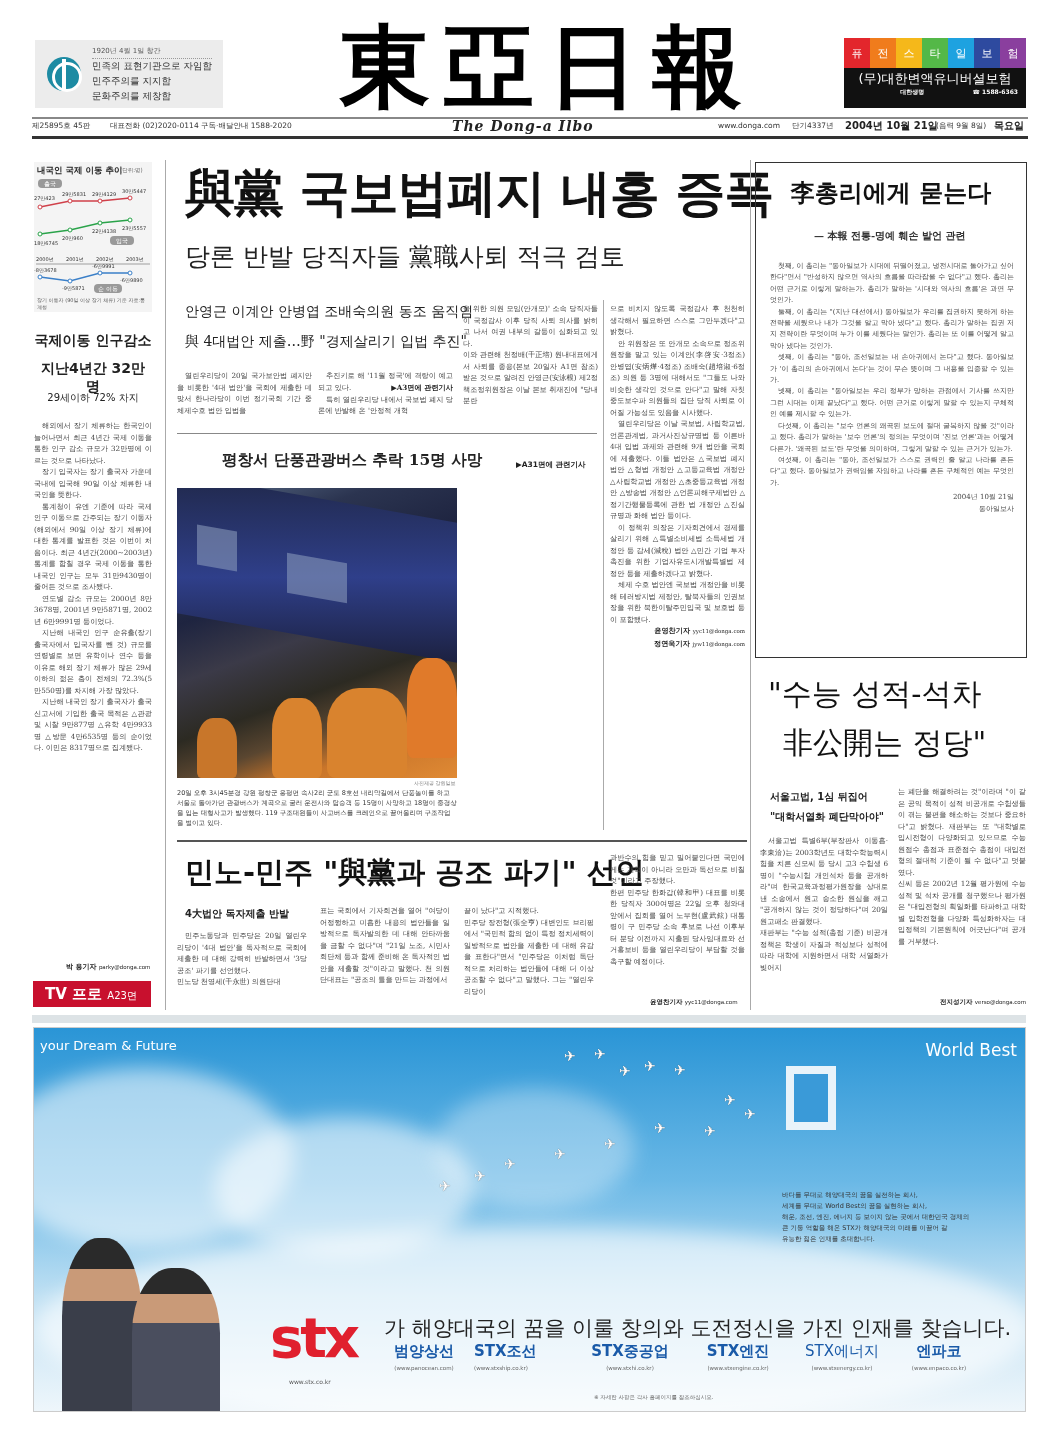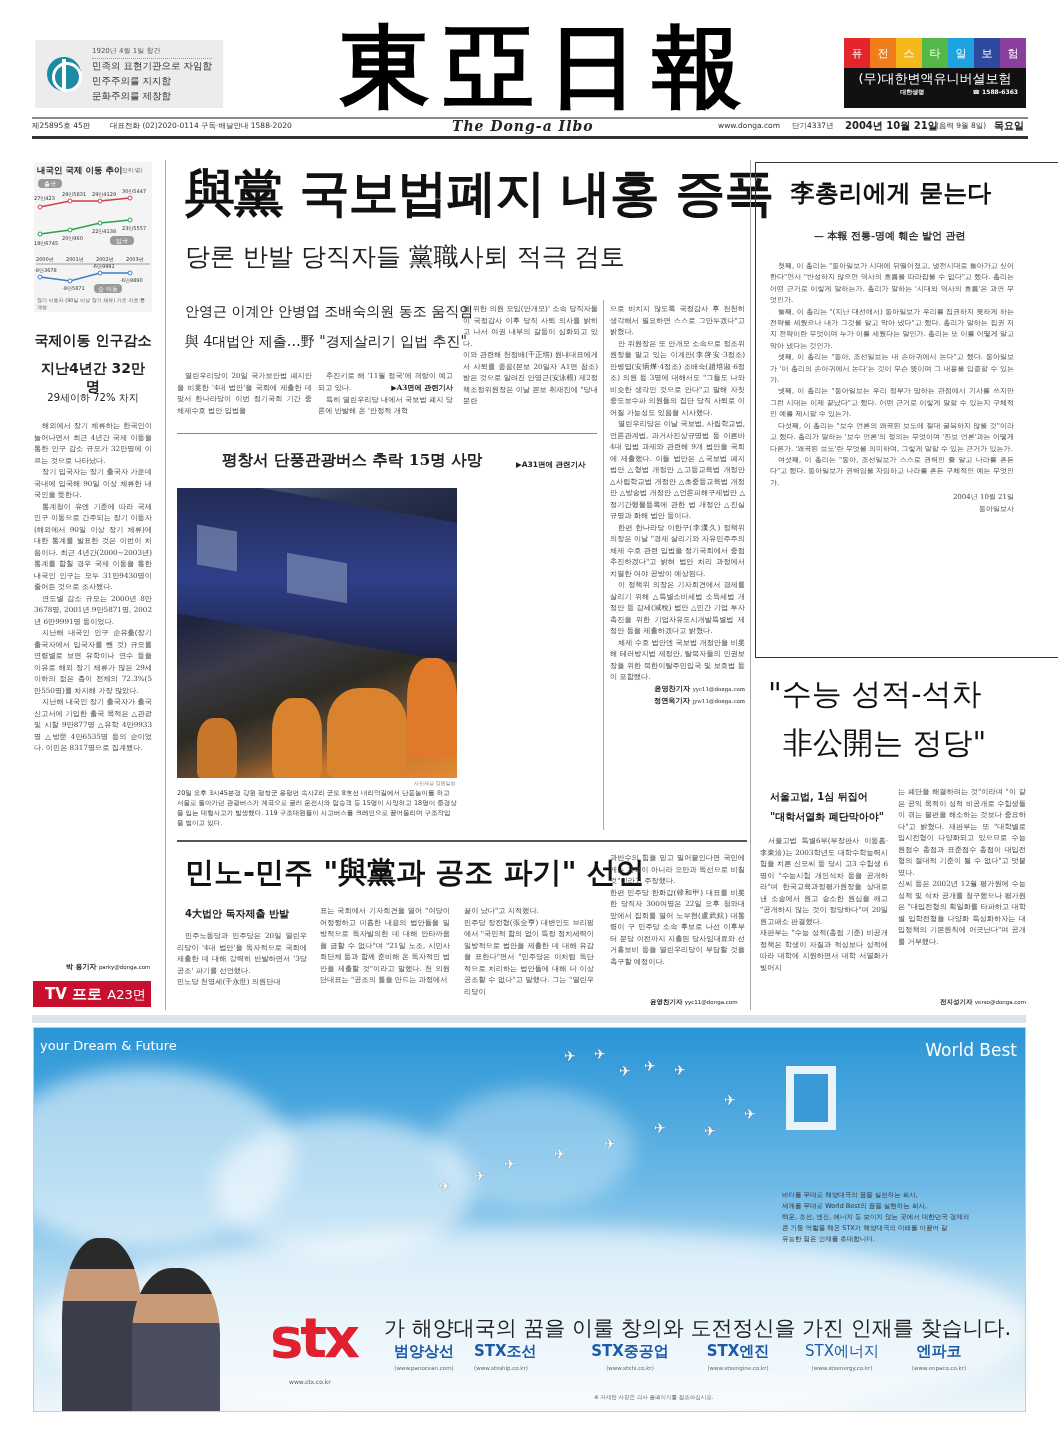--- a/index.html
+++ b/index.html
@@ -25,29 +25,29 @@
 .rule-bot{left:32px;top:136px;width:996px;height:3px;background:#333}
 .info{top:121px;font-size:7.5px;color:#333}
 .eng{left:452px;top:118px;font-size:14px;font-weight:bold;font-family:"DejaVu Serif",serif;font-style:italic;letter-spacing:1px}
 .date{left:845px;top:119px;font-size:10px;font-weight:bold}
 
 .chart{left:34px;top:162px;width:118px;height:150px;background:#f4f4f4}
 
 .vline{width:1px;background:#aaa}
 .hline{height:1px;background:#888}
 .tv{left:33px;top:981px;width:118px;height:26px;background:#c8102e;color:#fff;font-size:15px;font-weight:bold;padding:4px 0 0 12px}
-.tv small{font-size:13px;font-weight:normal}
+.tv small{font-size:10px;font-weight:normal}
 .headline-main{left:185px;top:160px;font-size:50px;font-weight:900;letter-spacing:-1px;color:#111}
 .deck{left:185px;top:240px;font-size:25px;color:#222}
 .sub-h{font-size:14px;color:#222}
 .photo{left:177px;top:488px;width:280px;height:290px;background:linear-gradient(160deg,#5b6e8a 0%,#2b3450 18%,#1e2440 35%,#3b3a48 50%,#2c2a22 65%,#5a4630 75%,#c9752a 85%,#e08a34 100%);overflow:hidden}
 .bus{position:absolute;left:0;top:10px;width:280px;height:140px;background:linear-gradient(170deg,#20284a,#2f3f8a 55%,#1c2140);transform:skewY(10deg)}
 .bus-win{position:absolute;top:40px;height:40px;background:#8fa0c0;opacity:.55}
 .fig{position:absolute;border-radius:40% 40% 10% 10%;background:#d9832e}
-.box{left:755px;top:162px;width:304px;height:496px;border:1.5px solid #333}
+.box{left:755px;top:162px;width:272px;height:496px;border:1.5px solid #333}
 .ad{left:33px;top:1027px;width:993px;height:385px;background:linear-gradient(180deg,#2a95d6 0%,#6ab8e6 40%,#bfe0f3 70%,#eef6fb 100%);overflow:hidden;border:1px solid #ccc}
 .cloud{position:absolute;background:rgba(255,255,255,.55);border-radius:50%;filter:blur(10px)}
 .bird{position:absolute;color:#fff;font-size:14px;text-shadow:0 0 1px #444}
 .man{position:absolute;border-radius:45% 45% 0 0}
 </style>
 </head>
 <body>
 
 <div class="abs motto">
   <div class="abs emblem"></div>
@@ -183,21 +183,20 @@
   <p>추진키로 해 '11월 정국'에 격랑이 예고되고 있다.</p>
   <div style="text-align:right;font-weight:bold;margin-top:-11px;color:#222">▶A3면에 관련기사</div>
   <p>특히 열린우리당 내에서 국보법 폐지 당론에 반발해 온 '안정적 개혁</p>
 </div>
 <div class="abs body-text serif" style="left:463px;top:303px;width:135px;white-space:pre-line">을 위한 의원 모임(안개모)' 소속 당직자들이 국정감사 이후 당직 사퇴 의사를 밝히고 나서 여권 내부의 갈등이 심화되고 있다.
 이와 관련해 천정배(千正培) 원내대표에게서 사퇴를 종용(본보 20일자 A1면 참조)받은 것으로 알려진 안영근(安泳根) 제2정책조정위원장은 이날 본보 취재진에 "당내 분란</div>
 <div class="abs body-text serif" style="left:610px;top:303px;width:135px">
   <p style="text-indent:0">으로 비치지 않도록 국정감사 후 천천히 생각해서 필요하면 스스로 그만두겠다"고 밝혔다.</p>
   <p>안 위원장은 또 안개모 소속으로 정조위원장을 맡고 있는 이계안(李啓安·3정조) 안병엽(安炳燁·4정조) 조배숙(趙培淑·6정조) 의원 등 3명에 대해서도 "그들도 나와 비슷한 생각인 것으로 안다"고 말해 자칫 중도보수파 의원들의 집단 당직 사퇴로 이어질 가능성도 있음을 시사했다.</p>
   <p>열린우리당은 이날 국보법, 사립학교법, 언론관계법, 과거사진상규명법 등 이른바 4대 입법 과제와 관련해 9개 법안을 국회에 제출했다. 이들 법안은 △국보법 폐지 법안 △형법 개정안 △고등교육법 개정안 △사립학교법 개정안 △초중등교육법 개정안 △방송법 개정안 △언론피해구제법안 △정기간행물등록에 관한 법 개정안 △진실규명과 화해 법안 등이다.</p>
-  <p>한편 한나라당 이한구(李漢久) 정책위 의장은 이날 "경제 살리기와 자유민주주의 체제 수호 관련 입법을 정기국회에서 중점 추진하겠다"고 밝혀 법안 처리 과정에서 치열한 여야 공방이 예상된다.</p>
   <p>이 정책위 의장은 기자회견에서 경제를 살리기 위해 △특별소비세법 소득세법 개정안 등 감세(減稅) 법안 △민간 기업 투자 촉진을 위한 기업자유도시개발특별법 제정안 등을 제출하겠다고 밝혔다.</p>
   <p>체제 수호 법안엔 국보법 개정안을 비롯해 테러방지법 제정안, 탈북자들의 인권보장을 위한 북한이탈주민입국 및 보호법 등이 포함됐다.</p>
   <div style="text-align:right;font-weight:bold;color:#222"><span>윤영찬기자</span> <span style="font-weight:normal;font-size:5.5px">yyc11@donga.com</span></div>
   <div style="text-align:right;font-weight:bold;color:#222"><span>정연욱기자</span> <span style="font-weight:normal;font-size:5.5px">jyw11@donga.com</span></div>
 </div>
 
 <div class="abs hline" style="left:177px;top:433px;width:420px"></div>
 
 <div class="abs serif" style="left:222px;top:450px;font-size:15.5px;font-weight:bold;color:#222">평창서 단풍관광버스 추락 15명 사망</div>
 <div class="abs" style="left:516px;top:460px;font-size:7.5px;font-weight:bold">▶A31면에 관련기사</div>

